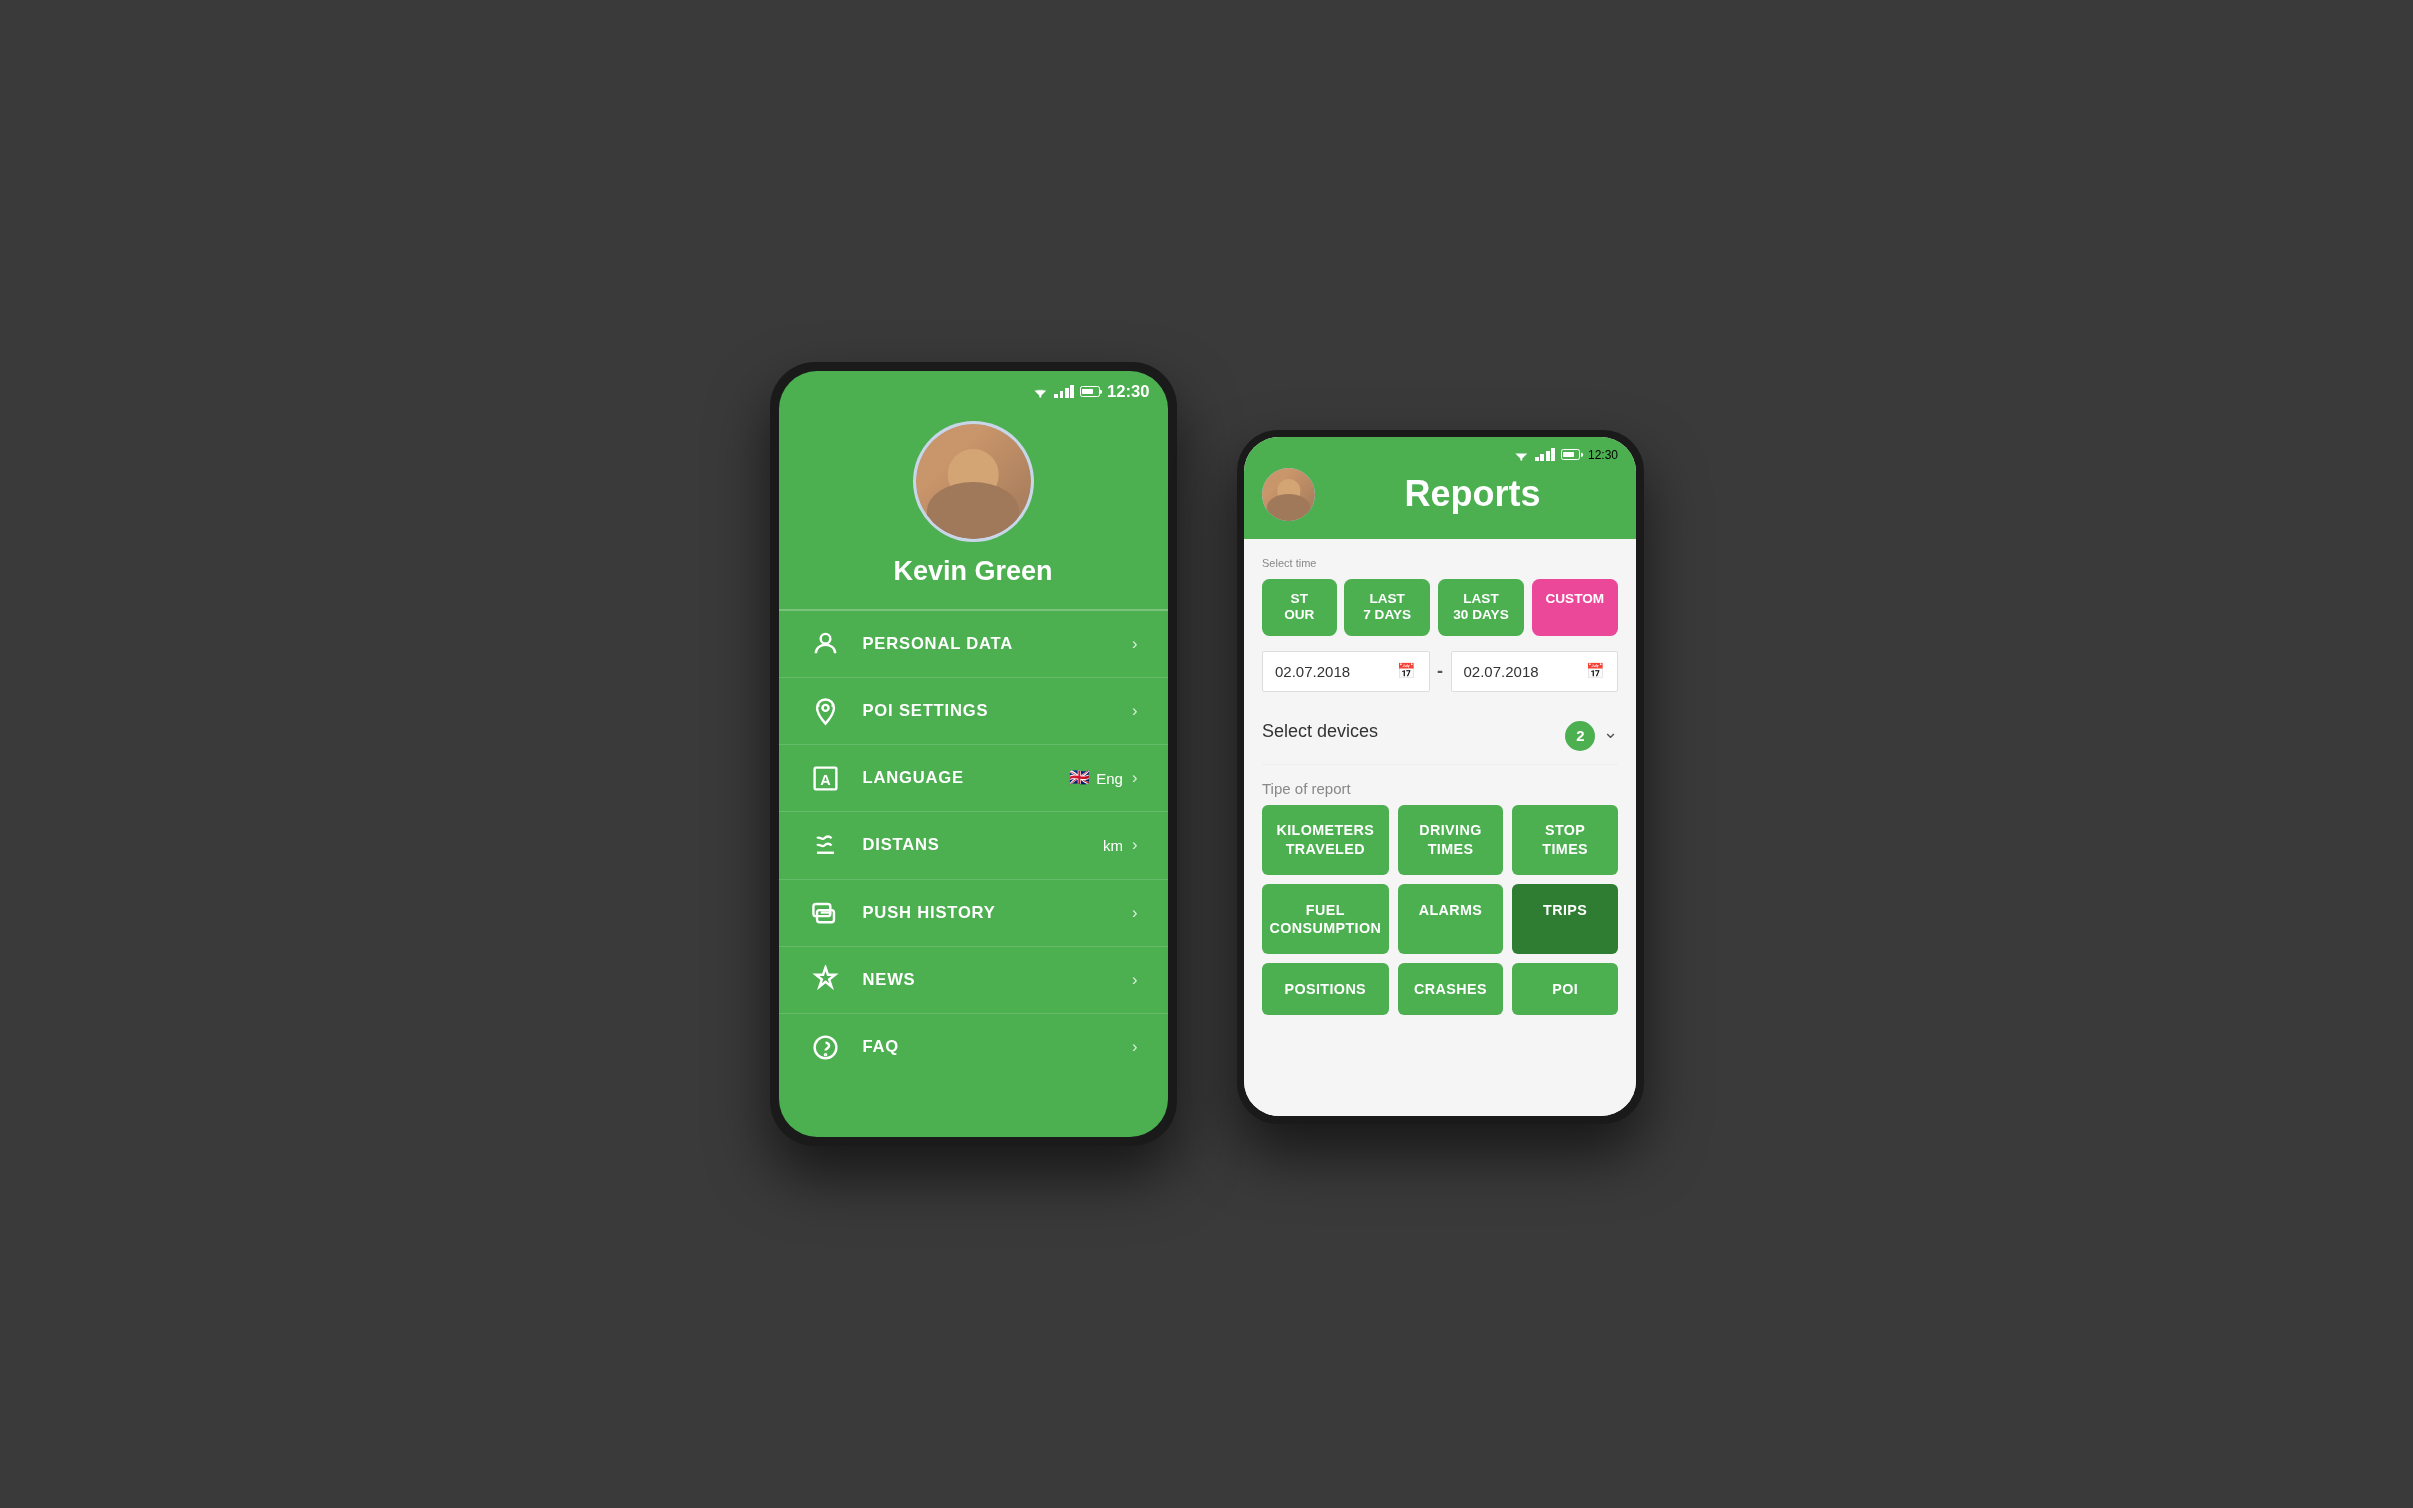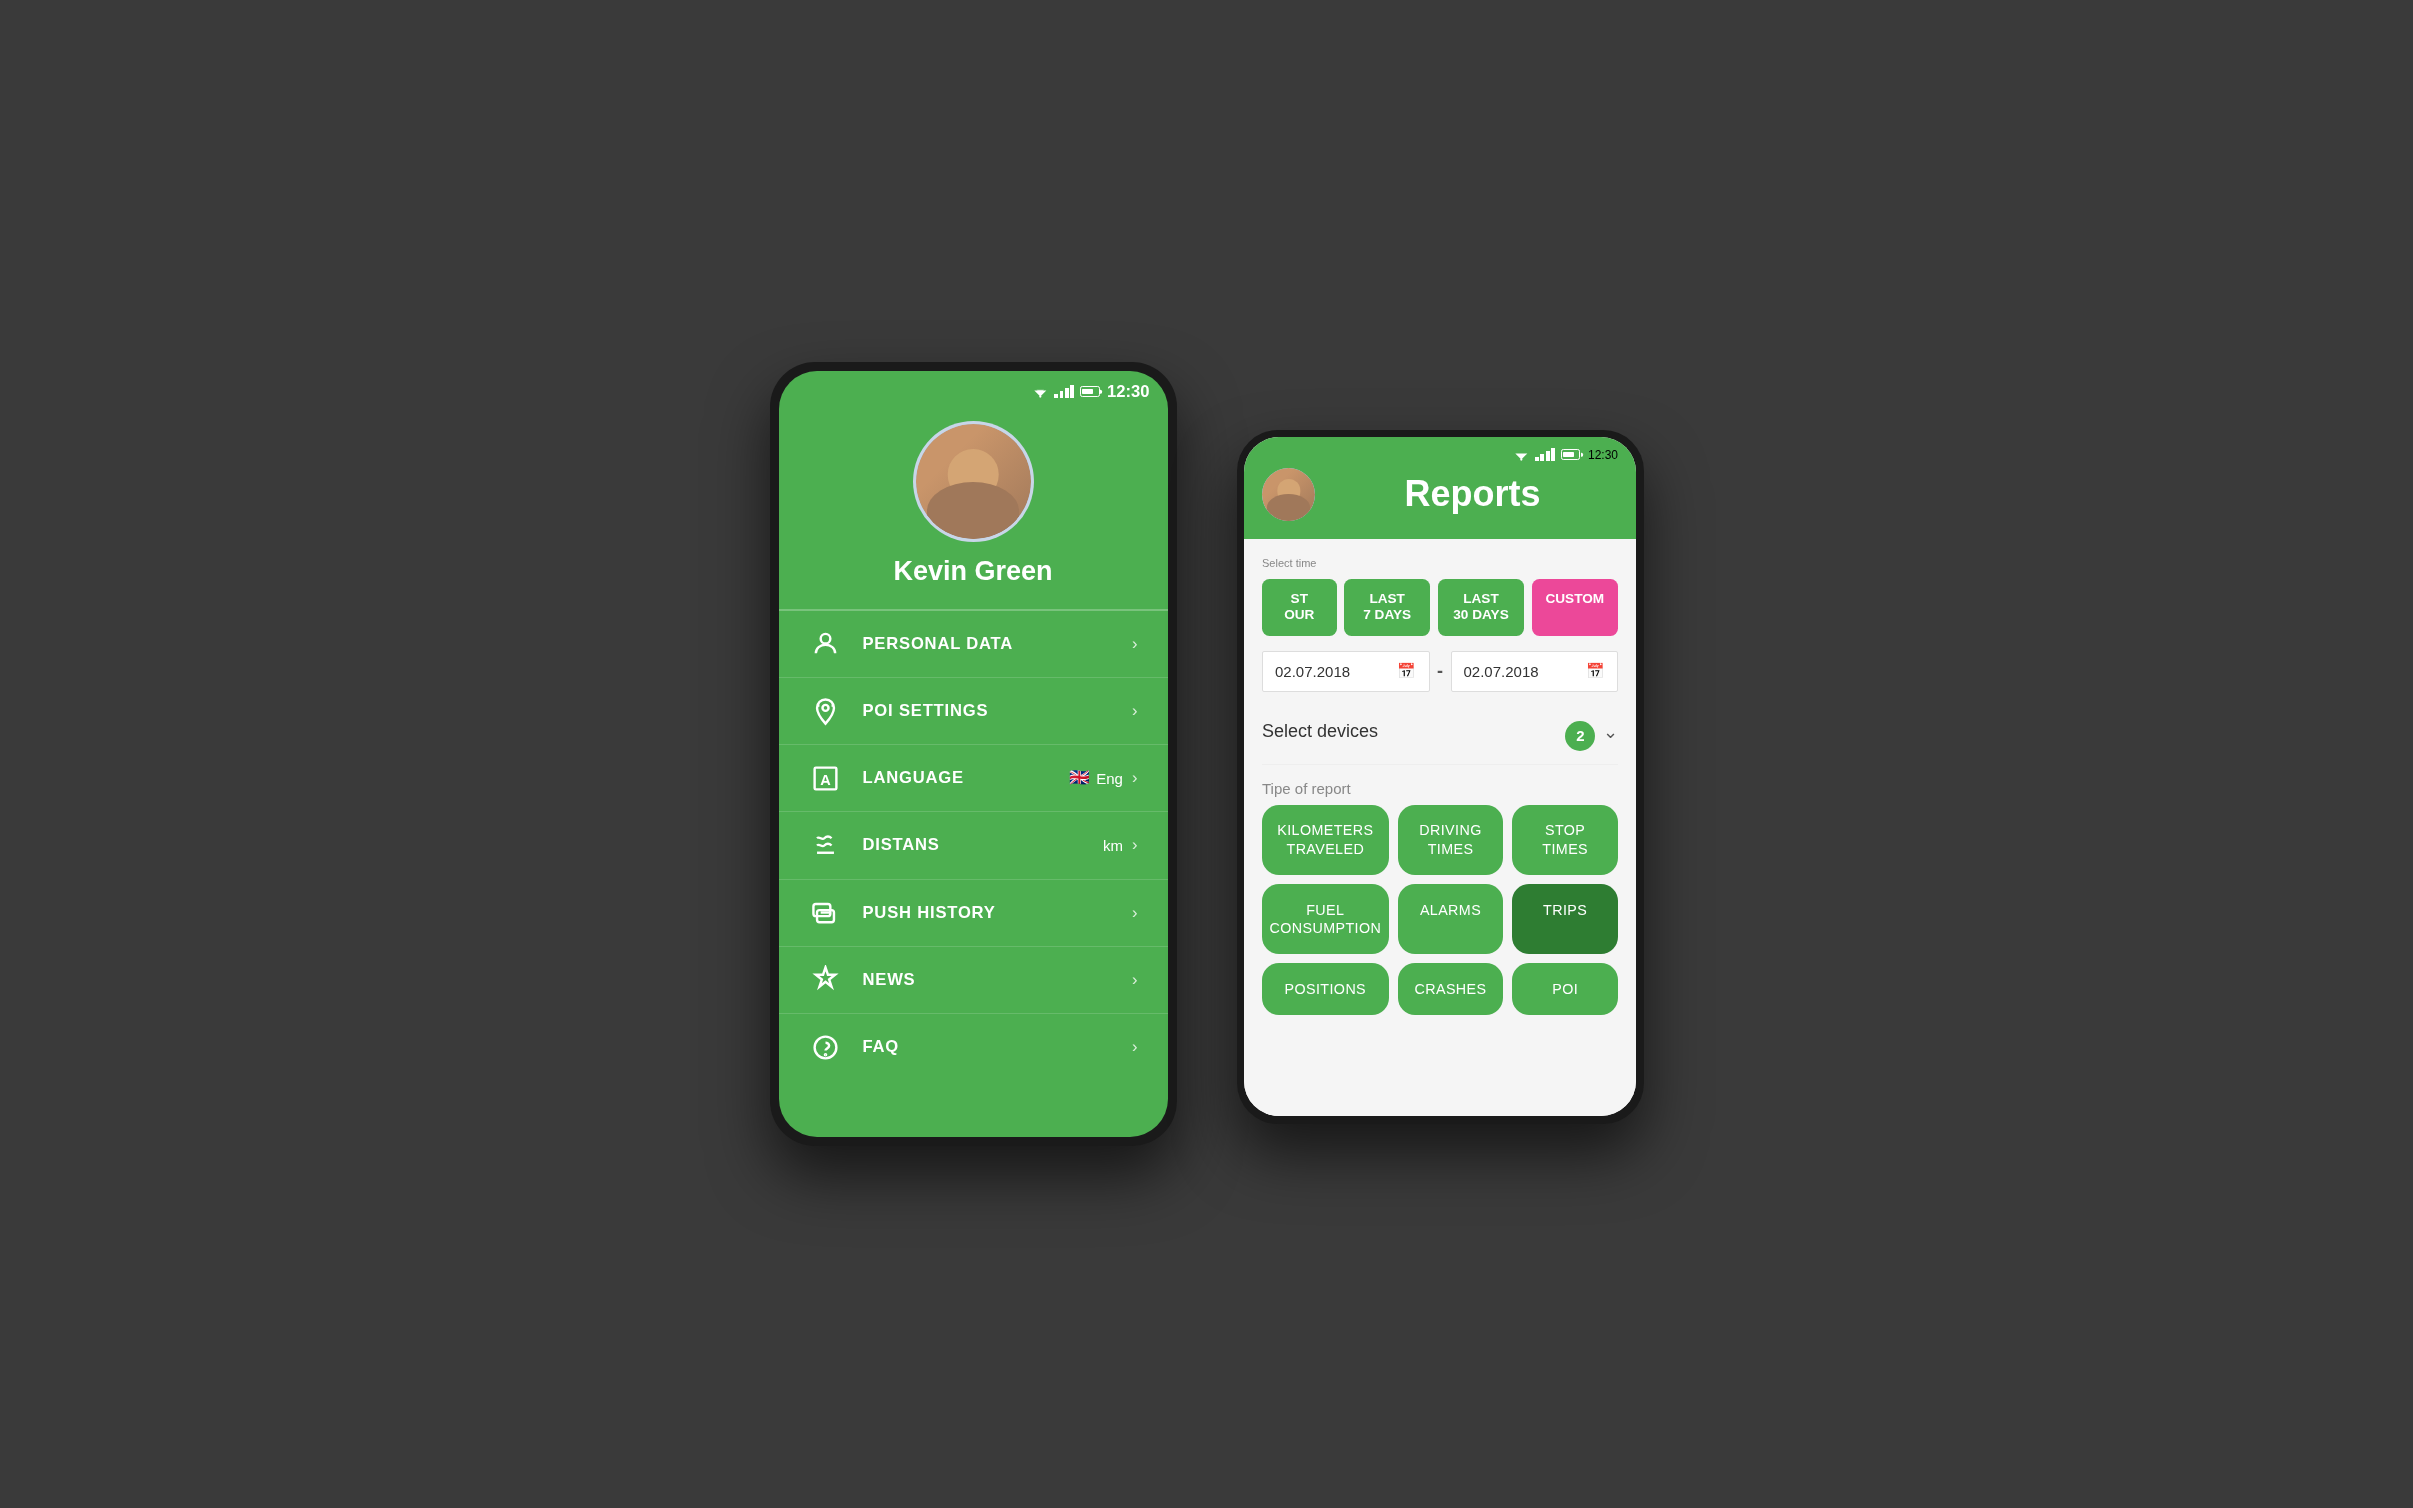--- a/index.html
+++ b/index.html
@@ -388,25 +388,25 @@
 
     .report-grid {
       display: grid;
       grid-template-columns: repeat(3, 1fr);
       gap: 9px;
     }
 
     .report-btn {
       background: #4caf50;
       color: white;
-      border-radius: 17px;
+      border-radius: 6px;
       padding: 16.6px 7.5px;
       text-align: center;
       font-size: 14.3px;
-      font-weight: 400;
+      font-weight: 700;
       letter-spacing: 0.4px;
       cursor: pointer;
       line-height: 1.3;
     }
 
     .report-btn.dark {
       background: #2e7d32;
     }
 
     

